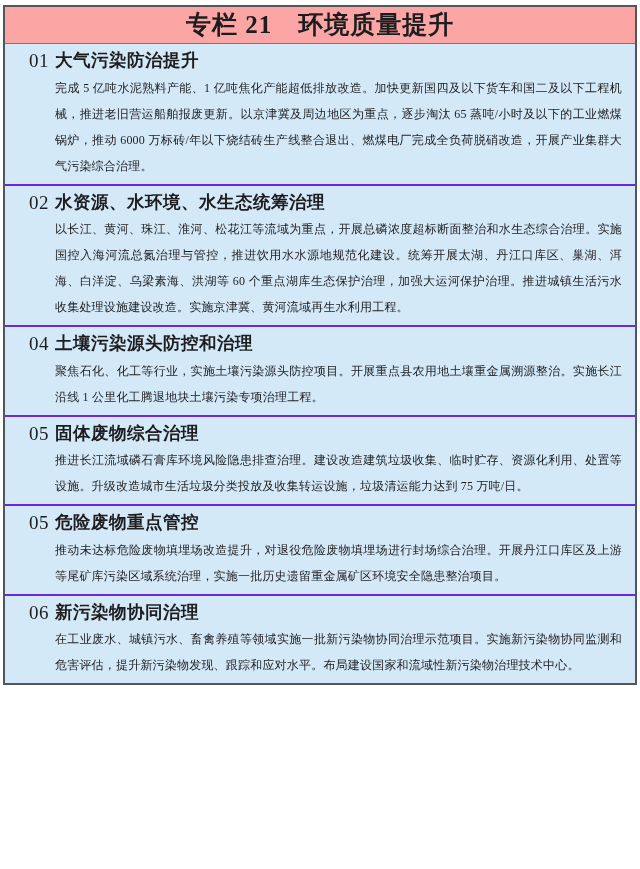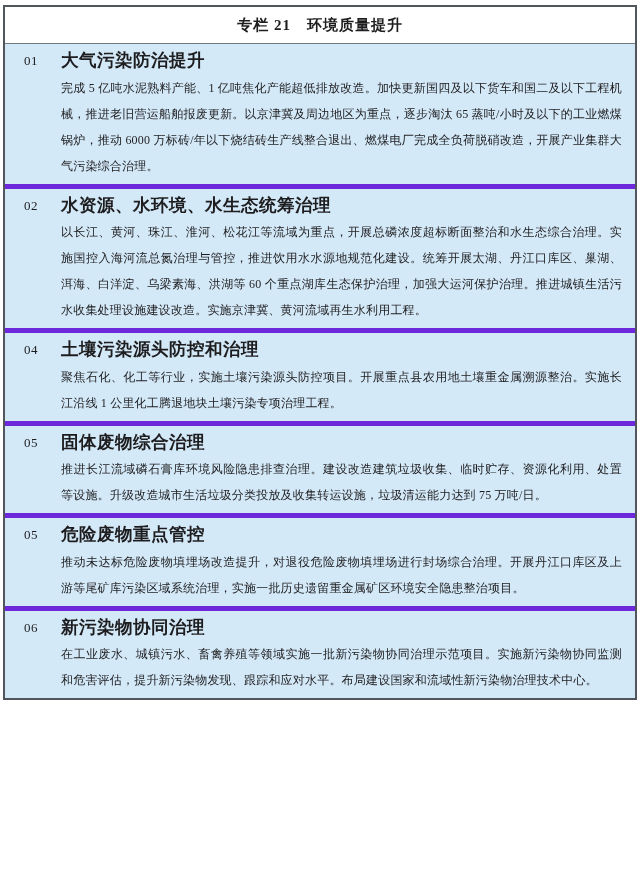--- a/index.html
+++ b/index.html
@@ -14,49 +14,50 @@
     font-family: "Liberation Serif", "DejaVu Serif", serif;
     color: #1d1d1f;
     -webkit-font-smoothing: antialiased;
   }
   .panel {
     margin: 5px 3px 0 3px;
     border: 2px solid #50565c;
     background: #d4e9f8;
   }
   .panel-header {
-    background: #ffffff;
+    background: #fca5a5;
     border-bottom: 1px solid #6f7a80;
     text-align: center;
     font-weight: bold;
-    font-size: 15px;
+    font-size: 25px;
     line-height: 22px;
     padding: 7px 0 7px 0;
     letter-spacing: 1px;
   }
   .sections {
     background: #d4e9f8;
   }
   .section {
     display: flex;
     align-items: flex-start;
     padding: 3px 13px 5px 19px;
   }
   .section + .section {
-    border-top: 5px solid #6d28d9;
+    border-top: 2px solid #6d28d9;
   }
   .section-num {
     flex: 0 0 25px;
-    font-size: 13px;
+    font-size: 19px;
     line-height: 27.5px;
     letter-spacing: 0.5px;
+    text-align: right;
   }
   .section-content {
     flex: 1;
-    margin-left: 12px;
+    margin-left: 6px;
     min-width: 0;
   }
   .section-title {
     font-weight: bold;
     font-size: 17.5px;
     line-height: 27.5px;
     letter-spacing: 0.5px;
   }
   .section-body {
     font-size: 12px;

